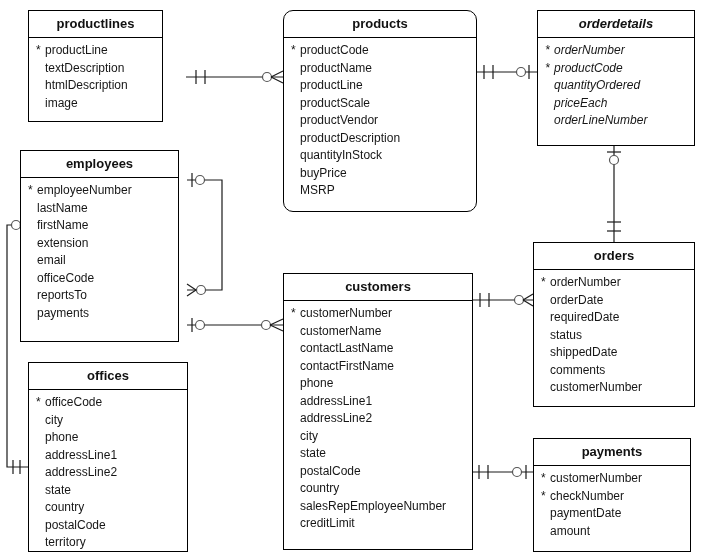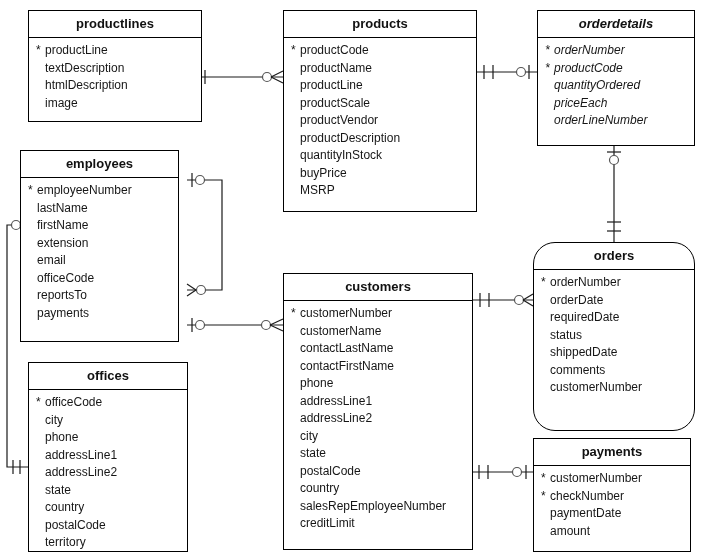--- a/index.html
+++ b/index.html
@@ -96,42 +96,42 @@
     <g>
       <polyline points="12,225 7,225 7,467 28,467"></polyline>
       <circle cx="16" cy="225" r="4.5"></circle>
       <line x1="20" y1="225" x2="28" y2="219"></line>
       <line x1="20" y1="225" x2="28" y2="231"></line>
       <line x1="13" y1="460" x2="13" y2="474"></line>
       <line x1="20" y1="460" x2="20" y2="474"></line>
     </g>
   </svg>
 
-<div class="table" style="left: 28px; top: 10px; width: 174px; height: 112px;">
+<div class="table" style="left: 28px; top: 10px; width: 135px; height: 112px;">
     <div class="table-title">productlines</div>
     <div class="table-fields">
         <div class="field-row">
     <span class="pk-marker">*</span>
     <span class="field-label">productLine</span>
   </div>
         <div class="field-row">
     <span class="pk-marker"></span>
     <span class="field-label">textDescription</span>
   </div>
         <div class="field-row">
     <span class="pk-marker"></span>
     <span class="field-label">htmlDescription</span>
   </div>
         <div class="field-row">
     <span class="pk-marker"></span>
     <span class="field-label">image</span>
   </div>
       </div>
   </div>
-    <div class="table" style="left: 283px; top: 10px; width: 194px; height: 202px;">
+    <div class="table" style="left: 283px; top: 10px; width: 194px; height: 202px; border-radius: 10px;">
     <div class="table-title">products</div>
     <div class="table-fields">
         <div class="field-row">
     <span class="pk-marker">*</span>
     <span class="field-label">productCode</span>
   </div>
         <div class="field-row">
     <span class="pk-marker"></span>
     <span class="field-label">productName</span>
   </div>
@@ -277,21 +277,21 @@
         <div class="field-row">
     <span class="pk-marker"></span>
     <span class="field-label">salesRepEmployeeNumber</span>
   </div>
         <div class="field-row">
     <span class="pk-marker"></span>
     <span class="field-label">creditLimit</span>
   </div>
       </div>
   </div>
-    <div class="table" style="left: 533px; top: 242px; width: 162px; height: 189px; border-radius: 22px;">
+    <div class="table" style="left: 533px; top: 242px; width: 162px; height: 165px;">
     <div class="table-title">orders</div>
     <div class="table-fields">
         <div class="field-row">
     <span class="pk-marker">*</span>
     <span class="field-label">orderNumber</span>
   </div>
         <div class="field-row">
     <span class="pk-marker"></span>
     <span class="field-label">orderDate</span>
   </div>

